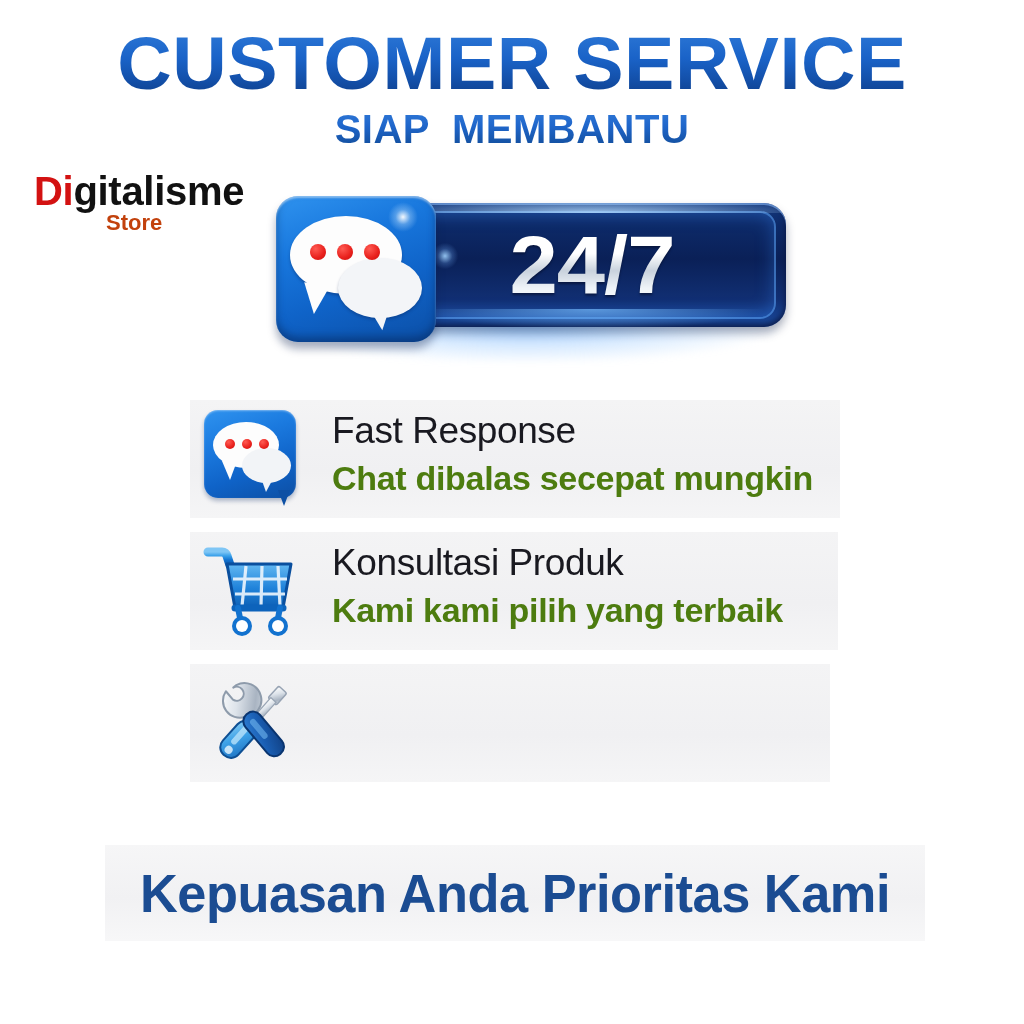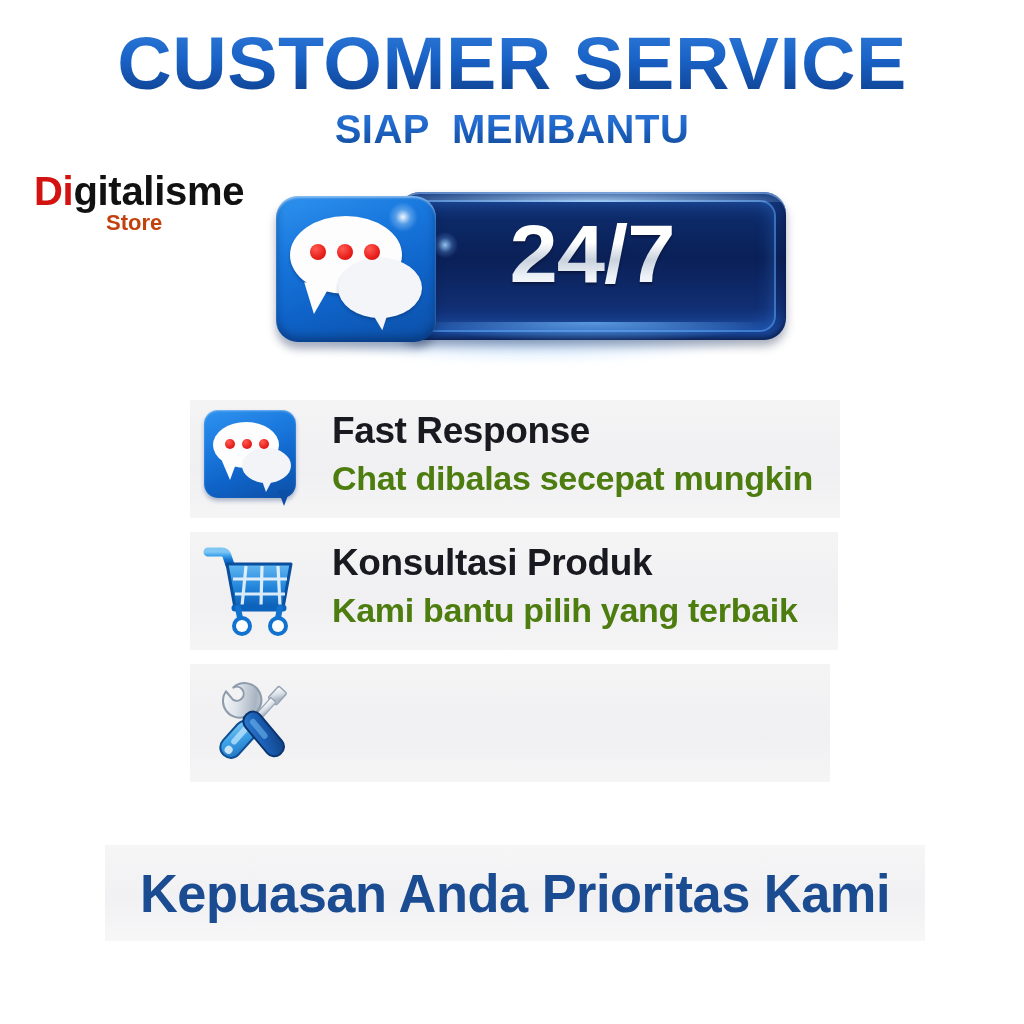--- a/index.html
+++ b/index.html
@@ -102,23 +102,23 @@
     left: 8px;
     top: 118px;
     width: 500px;
     height: 54px;
     background: radial-gradient(ellipse at 50% 25%, rgba(110,175,250,0.75) 0%, rgba(150,200,255,0.35) 45%, rgba(255,255,255,0) 75%);
     filter: blur(3px);
   }
   .badge-bar {
     position: absolute;
     left: 130px;
-    top: 2px;
+    top: 13px;
     width: 388px;
-    height: 148px;
+    height: 124px;
     border-radius: 22px;
     background: linear-gradient(180deg, #14397f 0%, #0d2a68 18%, #0a2057 45%, #112f73 78%, #1b4ea4 100%);
     box-shadow:
       inset 0 2px 0 rgba(140,190,255,0.55),
       inset 0 -3px 6px rgba(10,20,60,0.9),
       0 6px 10px rgba(8,22,60,0.35);
     overflow: hidden;
   }
   .badge-bar::before {
     content: "";
@@ -287,21 +287,21 @@
     width: 110px;
     height: 104px;
   }
   .feature .texts {
     position: absolute;
     left: 332px;
     top: 8px;
   }
   .feature .title {
     font-family: "Liberation Sans", sans-serif;
-    font-weight: bold;
+    font-weight: normal;
     font-size: 37px;
     line-height: 46px;
     color: #191920;
     letter-spacing: -0.4px;
     white-space: nowrap;
   }
   .feature .sub {
     font-family: "Liberation Sans", sans-serif;
     font-weight: bold;
     font-size: 34px;
@@ -477,21 +477,21 @@
           <path d="M38 68 l2 10" fill="none" stroke="#1272cf" stroke-width="6" stroke-linecap="round"></path>
           <path d="M80 68 l-2 10" fill="none" stroke="#1272cf" stroke-width="6" stroke-linecap="round"></path>
           <circle cx="42" cy="86" r="10" fill="#1272cf"></circle>
           <circle cx="42" cy="86" r="6" fill="#ffffff"></circle>
           <circle cx="78" cy="86" r="10" fill="#1272cf"></circle>
           <circle cx="78" cy="86" r="6" fill="#ffffff"></circle>
         </svg>
       </div>
       <div class="texts">
         <div class="title">Konsultasi Produk</div>
-        <div class="sub">Kami bantu pilih yang terbaik</div>
+        <div class="sub">Kami kami pilih yang terbaik</div>
       </div>
     </div>
 
     <div class="feature f3">
       <div class="band"></div>
       <div class="icon-slot">
         <svg class="ic-tools" viewBox="0 0 106 100">
           <defs>
             <linearGradient id="steel" x1="0" y1="0" x2="1" y2="1">
               <stop offset="0%" stop-color="#ffffff"></stop>

